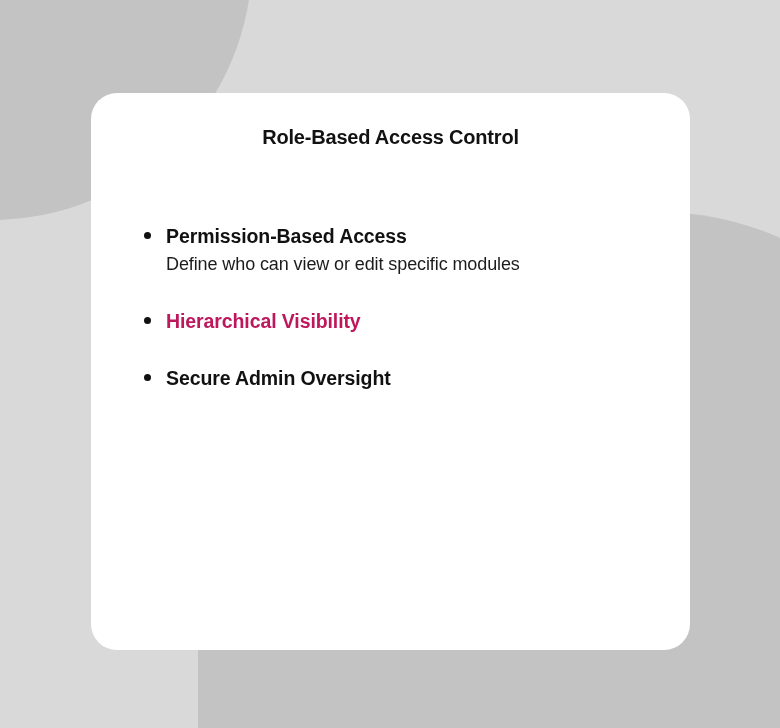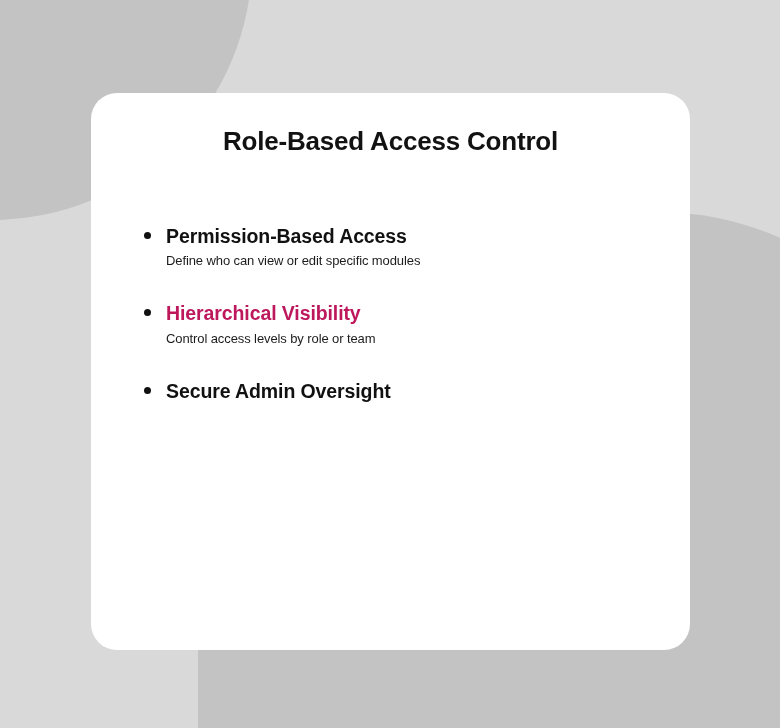--- a/index.html
+++ b/index.html
@@ -58,21 +58,21 @@
   }
 
   #card-title {
     margin: 0;
     padding: 0;
     position: absolute;
     left: 0;
     right: 0;
     top: 32px;
     text-align: center;
-    font-size: 26px;
+    font-size: 20px;
     font-weight: bold;
     color: #121212;
     letter-spacing: -0.2px;
     line-height: 1.25;
   }
 
   #feature-list {
     position: absolute;
     left: 35px;
     top: 117px;
@@ -103,21 +103,21 @@
     display: block;
     font-size: 19.5px;
     font-weight: bold;
     color: #111111;
     line-height: 1.5;
     letter-spacing: -0.1px;
   }
 
   .feature-desc {
     display: block;
-    font-size: 13px;
+    font-size: 18px;
     font-weight: normal;
     color: #1c1c1c;
     line-height: 1.55;
     letter-spacing: -0.1px;
     max-width: 520px;
   }
 </style>
 </head>
 <body>
 
@@ -134,21 +134,20 @@
 
       <li class="feature-item">
         <span class="bullet-dot" style="background: rgb(17, 17, 17);"></span>
         <span class="feature-title" style="color: rgb(17, 17, 17);">Permission-Based Access</span>
         <span class="feature-desc" style="color: rgb(28, 28, 28);">Define who can view or edit specific modules</span>
       </li>
 
       <li class="feature-item">
         <span class="bullet-dot" style="background: rgb(17, 17, 17);"></span>
         <span class="feature-title" style="color: #be185d;">Hierarchical Visibility</span>
-        <span class="feature-desc" style="color: rgb(28, 28, 28);">Control access levels by role or team</span>
       </li>
 
       <li class="feature-item">
         <span class="bullet-dot" style="background: rgb(17, 17, 17);"></span>
         <span class="feature-title" style="color: rgb(17, 17, 17);">Secure Admin Oversight</span>
       </li>
 
 
     </ul>
   </div>

